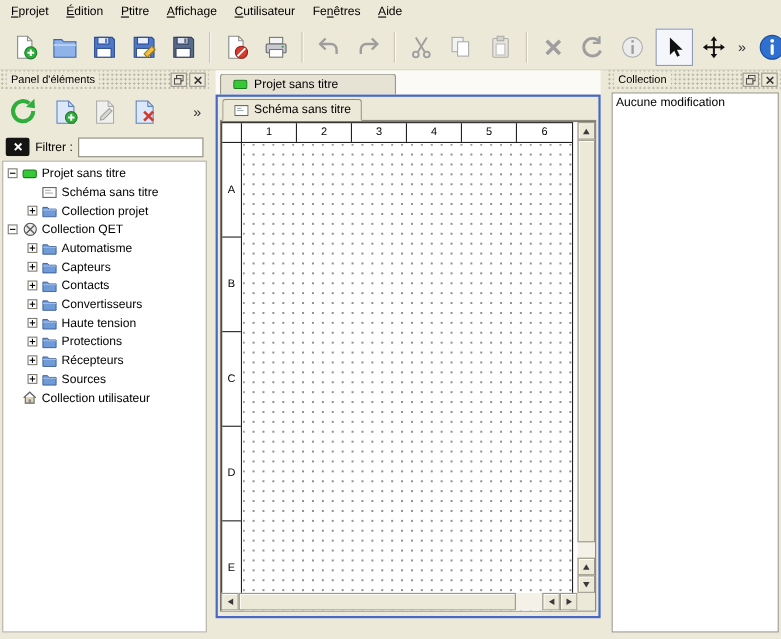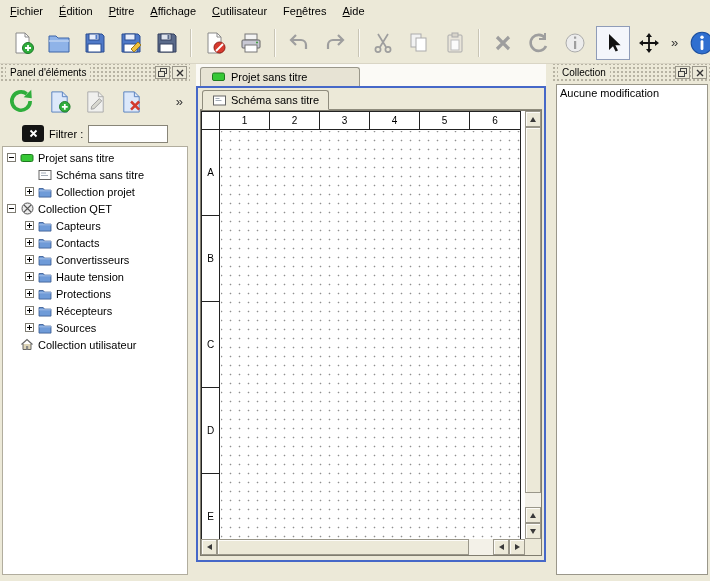--- a/index.html
+++ b/index.html
@@ -26,21 +26,21 @@
   .dock-title{height:17px;flex:none;display:flex;align-items:center;padding:0 3px 0 6px;gap:2px;
     background-image:radial-gradient(#b7b3a3 1px,transparent 1px);background-size:4px 4px;background-position:0 2px;}
   .dock-title-text{font-size:10px;background:#ece9d8;padding:0 4px;white-space:nowrap;}
   .dock-title .fill{flex:1;}
   .dock-btn{width:15px;height:13px;flex:none;background:#ece9d8;border:1px solid #9a978a;display:flex;align-items:center;justify-content:center;}
 
   
   .dock-left{left:0;width:190px;}
   .panel-toolbar{height:40px;flex:none;display:flex;align-items:center;padding:0 4px;gap:6px;}
   .ptb{width:30px;height:30px;display:flex;align-items:center;justify-content:center;flex:none;}
-  .filter-row{height:25px;flex:none;display:flex;align-items:center;gap:5px;padding:0 22px;}
+  .filter-row{height:25px;flex:none;display:flex;align-items:center;gap:5px;padding:0 5px;}
   .clear-btn{width:22px;height:17px;background:#141414;border-radius:3px;display:flex;align-items:center;justify-content:center;flex:none;}
   .filter-input{flex:1;height:18px;border:1px solid #888578;background:#fff;font:inherit;padding:0 3px;min-width:0;}
   .tree{flex:1;margin:0 2px 6px 2px;border:1px solid #b1ad9e;background:#fff;overflow:hidden;padding-top:2px;}
   .trow{height:17px;display:flex;align-items:center;gap:4px;cursor:default;}
   .lvl0{padding-left:4px;}
   .lvl1{padding-left:22px;}
   .exp{width:9px;height:9px;flex:none;border:1px solid #7e7c73;background:#fff;position:relative;}
   .exp::before{content:"";position:absolute;left:1px;right:1px;top:3px;height:1px;background:#000;}
   .exp-plus::after{content:"";position:absolute;top:1px;bottom:1px;left:3px;width:1px;background:#000;}
   .exp-spacer{width:9px;height:9px;flex:none;}
@@ -87,21 +87,21 @@
 </style>
 </head>
 <body>
 
 <div class="app">
 
   <div class="menubar">
     <div class="menu-item">
         <span></span>
         <span class="mn">F</span>
-        <span>ichier</span>
+        <span>projet</span>
       </div>
     <div class="menu-item">
         <span></span>
         <span class="mn">É</span>
         <span>dition</span>
       </div>
     <div class="menu-item">
         <span></span>
         <span class="mn">P</span>
         <span>titre</span>
@@ -352,20 +352,30 @@
       </div>
       <div class="trow lvl0">
         <span class="exp"></span>
         <span class="ticon">
             <svg width="13" height="13" viewBox="0 0 13 13">
               <circle cx="6.5" cy="6.5" r="5.5" fill="#ececec" stroke="#555"></circle>
               <path d="M3 3 L10 10 M10 3 L3 10" stroke="#555" stroke-width="1.1"></path>
             </svg>
           </span>
         <span class="tlabel">Collection QET</span>
+      </div>
+      <div class="trow lvl1">
+        <span class="exp exp-plus"></span>
+        <span class="ticon">
+            <svg width="14" height="12" viewBox="0 0 14 12">
+              <path d="M1 2.5h4.2l1.3 1.6H13v7H1z" fill="#6f9bd8" stroke="#34568e" stroke-width="0.8"></path>
+              <path d="M1 4.8h12" stroke="#a3bfe8"></path>
+            </svg>
+          </span>
+        <span class="tlabel">Automatisme</span>
       </div>
       <div class="trow lvl1">
         <span class="exp exp-plus"></span>
         <span class="ticon">
             <svg width="14" height="12" viewBox="0 0 14 12">
               <path d="M1 2.5h4.2l1.3 1.6H13v7H1z" fill="#6f9bd8" stroke="#34568e" stroke-width="0.8"></path>
               <path d="M1 4.8h12" stroke="#a3bfe8"></path>
             </svg>
           </span>
         <span class="tlabel">Capteurs</span>

